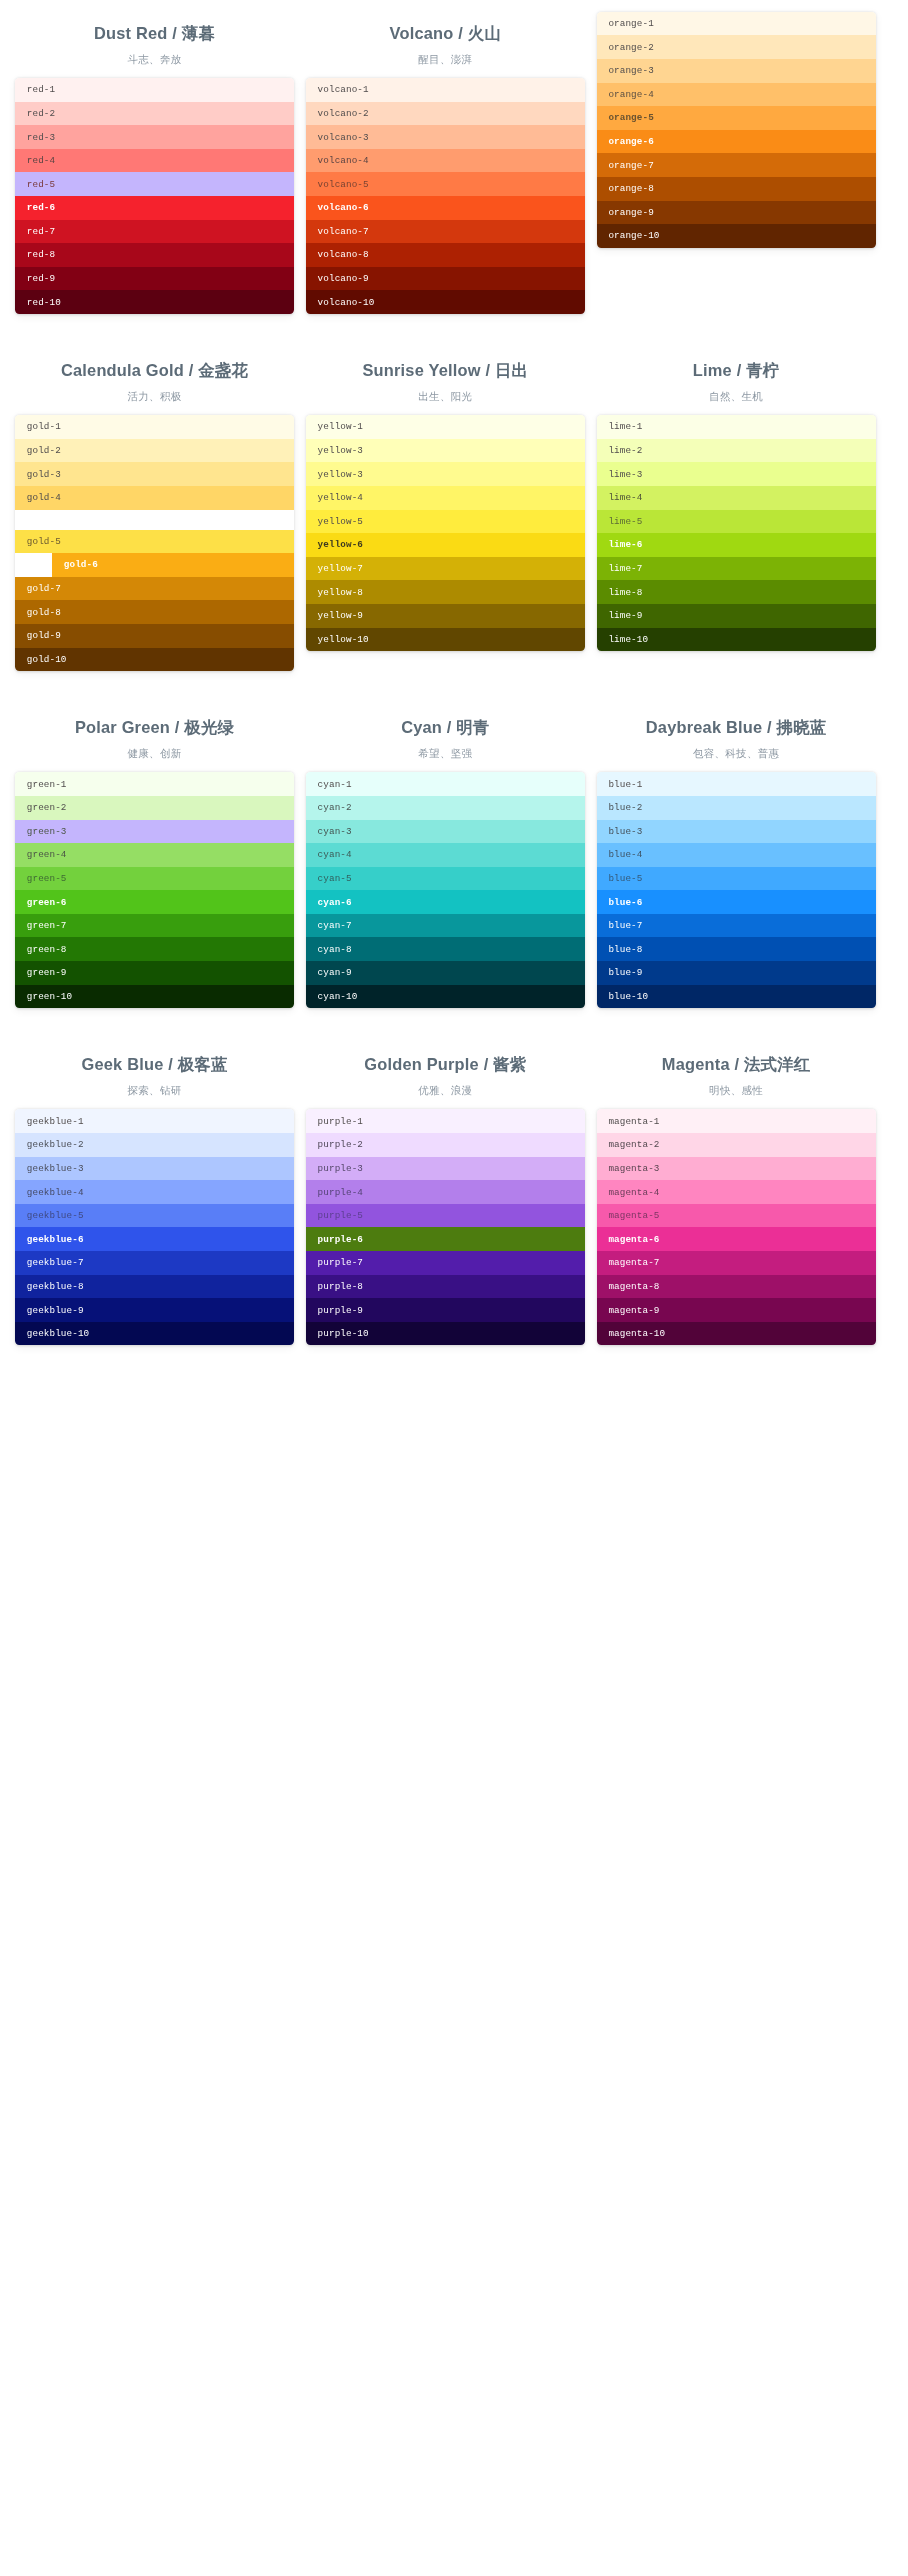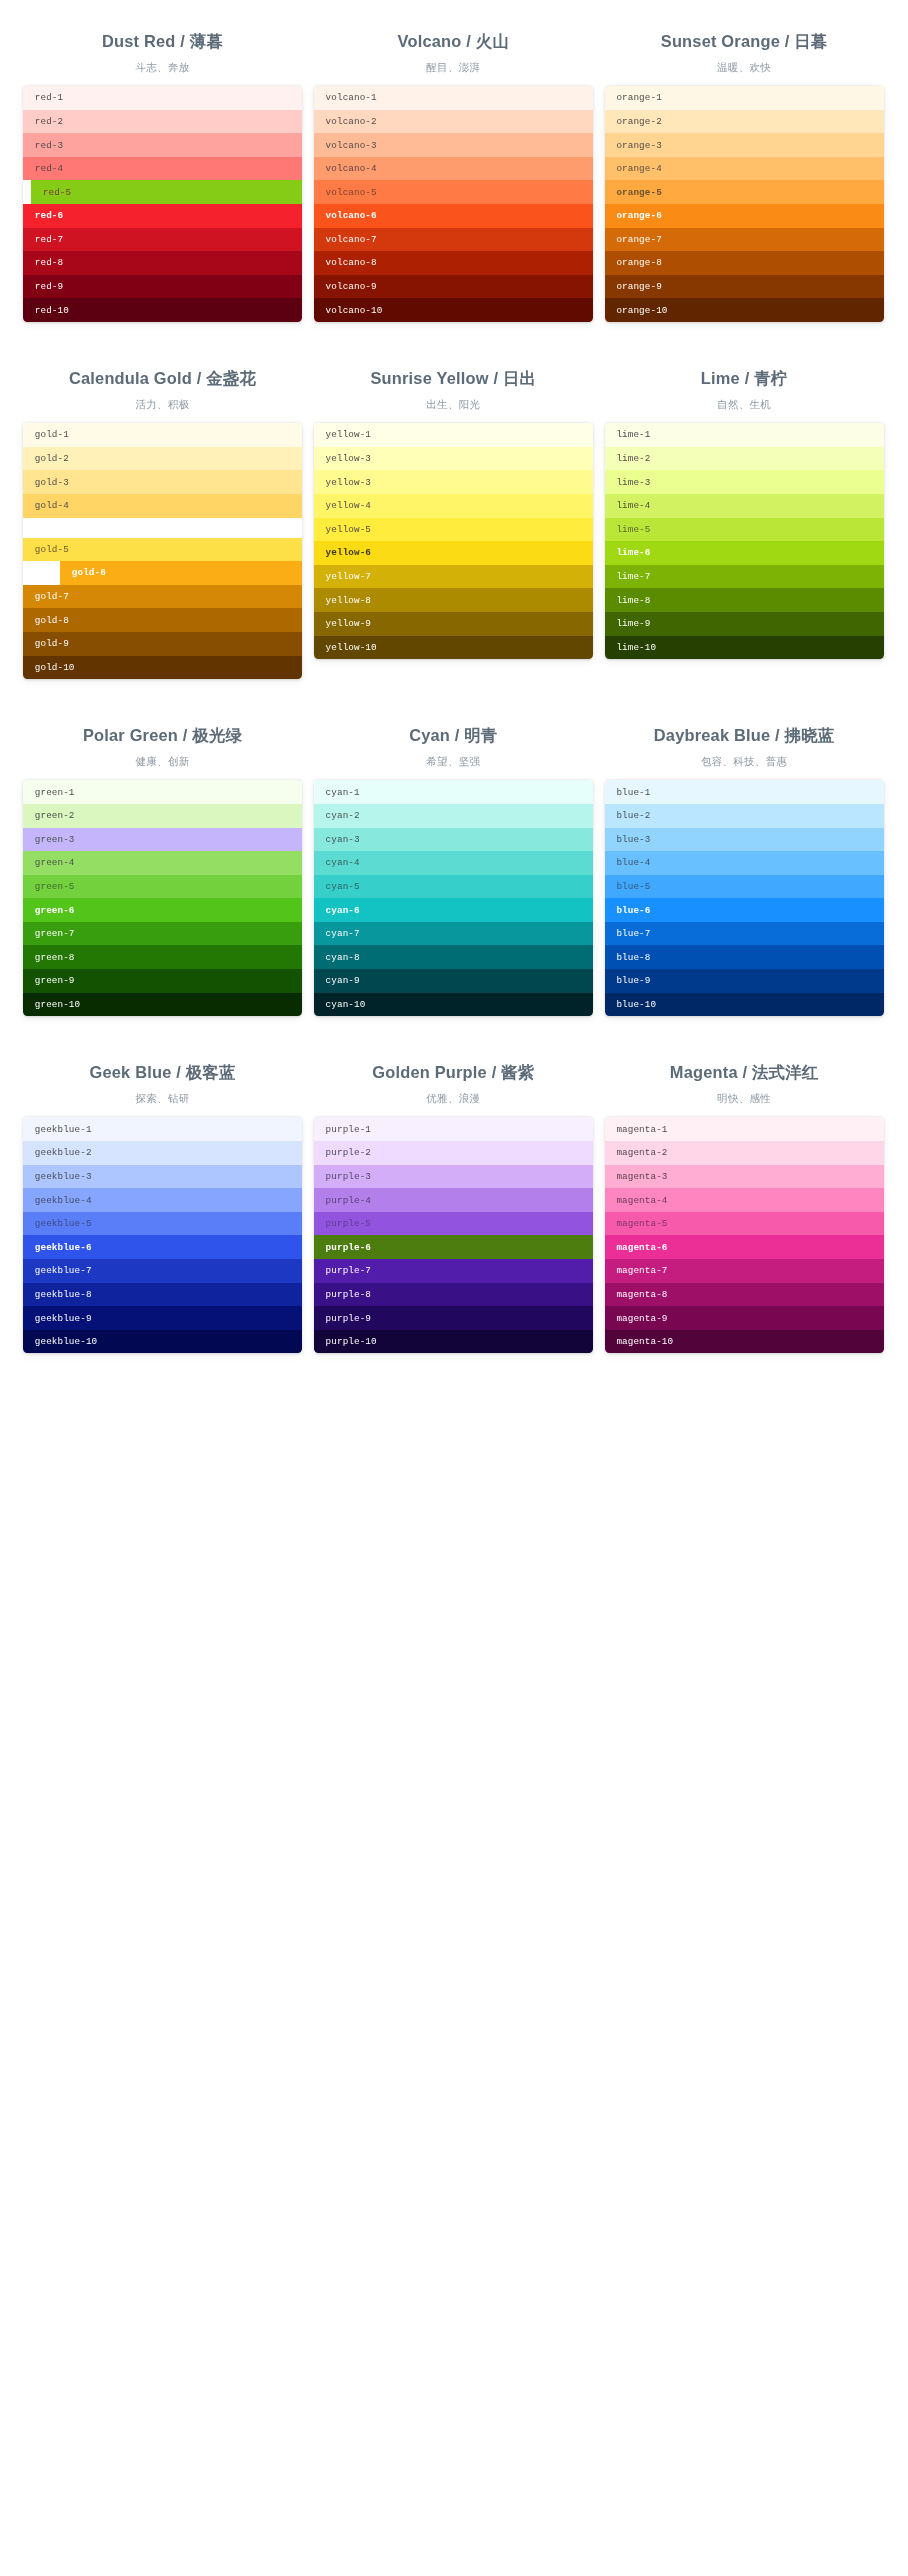--- a/index.html
+++ b/index.html
@@ -9,21 +9,21 @@
   }
   body {
     width: 909px;
     min-height: 2576px;
     font-family: "Liberation Sans", sans-serif;
     -webkit-font-smoothing: antialiased;
   }
   #palette-root {
     width: 906px;
     box-sizing: border-box;
-    padding: 8px;
+    padding: 0;
   }
   .group-row {
     display: flex;
     justify-content: flex-start;
     padding: 0 15px;
     box-sizing: border-box;
     gap: 11.8px;
   }
   .group-row.g1 { padding-top: 11.8px; }
   .group-row.g2 { padding-top: 35px; }
@@ -89,21 +89,21 @@
           </div>
           <div class="swatch" style="background: rgb(255, 204, 199); color: rgb(81, 77, 77);">
             <span>red-2</span>
           </div>
           <div class="swatch" style="background: rgb(255, 163, 158); color: rgb(81, 77, 77);">
             <span>red-3</span>
           </div>
           <div class="swatch" style="background: rgb(255, 120, 117); color: rgb(91, 68, 67);">
             <span>red-4</span>
           </div>
-          <div class="swatch" style="background: #84cc16; color: rgb(122, 58, 60); margin-left: 8px;">
+          <div class="swatch" style="background: #c4b5fd; color: rgb(122, 58, 60);">
             <span>red-5</span>
           </div>
           <div class="swatch primary" style="background: rgb(245, 34, 45); color: rgb(255, 255, 255);">
             <span>red-6</span>
           </div>
           <div class="swatch" style="background: rgb(207, 19, 34); color: rgb(255, 255, 255);">
             <span>red-7</span>
           </div>
           <div class="swatch" style="background: rgb(168, 7, 26); color: rgb(255, 255, 255);">
             <span>red-8</span>
@@ -148,24 +148,20 @@
           </div>
           <div class="swatch" style="background: rgb(135, 20, 0); color: rgb(255, 255, 255);">
             <span>volcano-9</span>
           </div>
           <div class="swatch" style="background: rgb(97, 11, 0); color: rgb(255, 255, 255);">
             <span>volcano-10</span>
           </div>
         </div>
       </div>
       <div class="palette-card">
-        <div class="card-header">
-          <div class="card-title">Sunset Orange / 日暮</div>
-          <div class="card-subtitle">温暖、欢快</div>
-        </div>
         <div class="swatch-stack">
           <div class="swatch" style="background: rgb(255, 247, 230); color: rgb(81, 77, 77);">
             <span>orange-1</span>
           </div>
           <div class="swatch" style="background: rgb(255, 231, 186); color: rgb(81, 77, 77);">
             <span>orange-2</span>
           </div>
           <div class="swatch" style="background: rgb(255, 213, 145); color: rgb(81, 77, 77);">
             <span>orange-3</span>
           </div>

